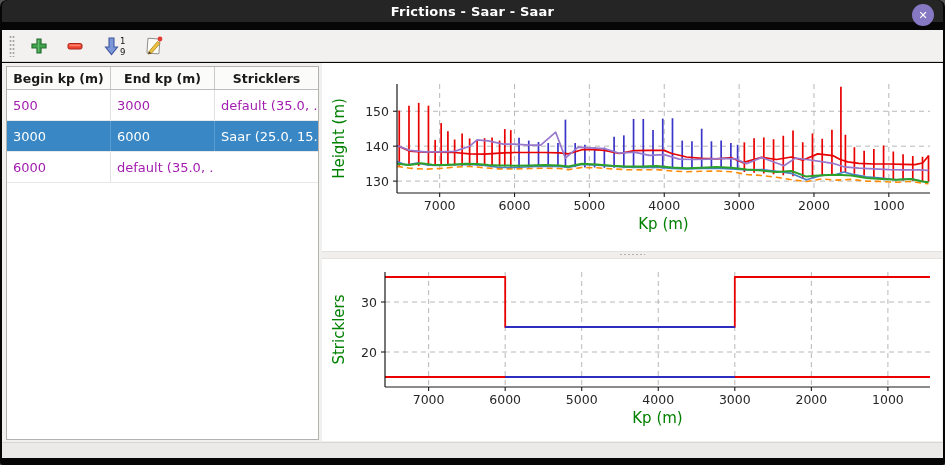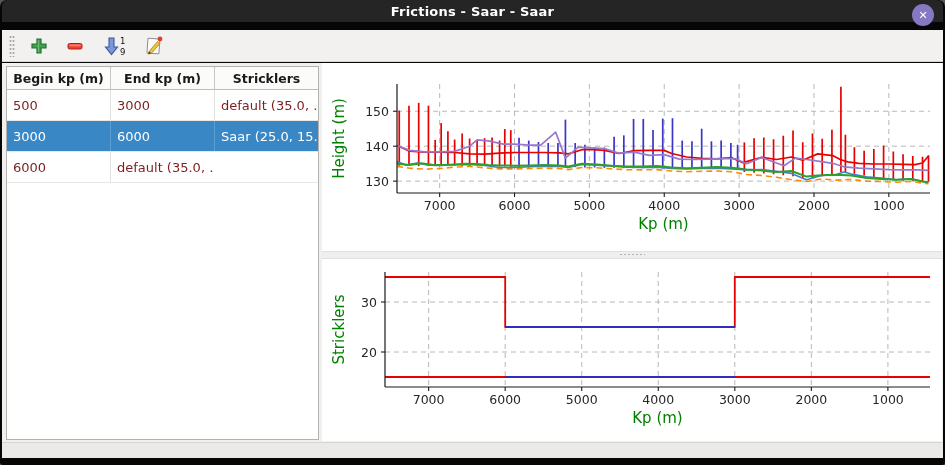--- a/index.html
+++ b/index.html
@@ -18,21 +18,21 @@
   .tool-btn{width:24px;height:24px;display:flex;align-items:center;justify-content:center;cursor:pointer;}
   .main{position:absolute;left:2px;top:63px;right:2px;height:380px;background:#f1f0ee;}
   .table-panel{position:absolute;left:4px;top:3px;width:313px;height:374px;background:#fff;
                border:1px solid #b4b2af;box-sizing:border-box;}
   .tbl-header{display:grid;grid-template-columns:104px 104px 1fr;height:22px;background:#fbfbfa;
               border-bottom:1px solid #bdbcba;}
   .tbl-header .cell{display:flex;align-items:center;justify-content:center;font-weight:bold;
                     font-size:12.5px;color:#1a1a1a;border-right:1px solid #c9c8c6;}
   .tbl-header .cell:last-child{border-right:none;}
   .tbl-row{display:grid;grid-template-columns:104px 104px 1fr;height:30px;border-bottom:1px solid #e9e8e6;
-           font-size:13px;color:#7f1d1d;cursor:pointer;}
+           font-size:13px;color:#a21caf;cursor:pointer;}
   .tbl-row .cell{display:flex;align-items:center;padding-left:6px;border-right:1px solid #e3e2e0;
                  overflow:hidden;white-space:nowrap;}
   .tbl-row .cell:last-child{border-right:none;}
   .tbl-row.selected{background:#3987c5;color:#fff;}
   .tbl-row.selected .cell{border-right-color:#5a9dd0;}
   .chart-panel{position:absolute;left:320px;top:0;width:620px;height:378px;background:#fff;}
   .chart-svg{display:block;background:#fff;}
   .splitter{height:8px;background:#f0efed;border-top:1px solid #e2e1df;border-bottom:1px solid #e2e1df;
             box-sizing:border-box;display:flex;align-items:center;justify-content:center;cursor:row-resize;}
   .splitter-dots{width:26px;height:4px;background-image:radial-gradient(#b2b1ae 1px,transparent 1.1px);

